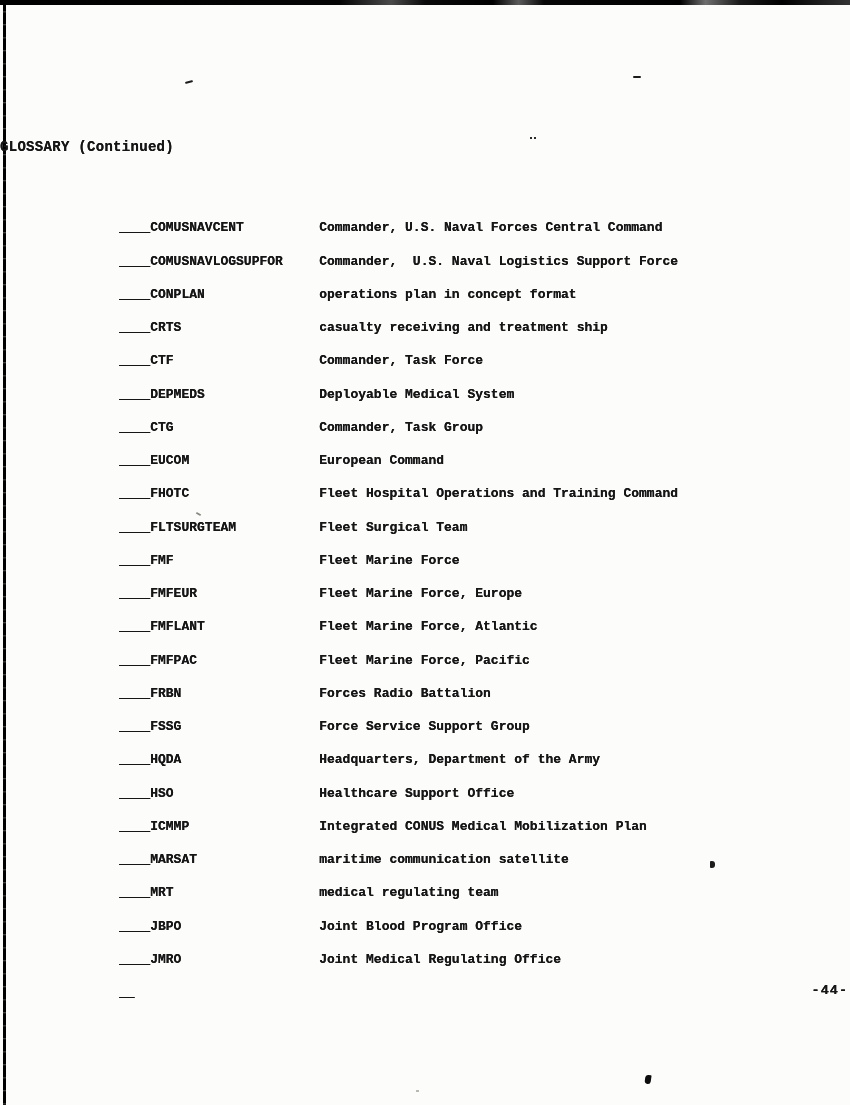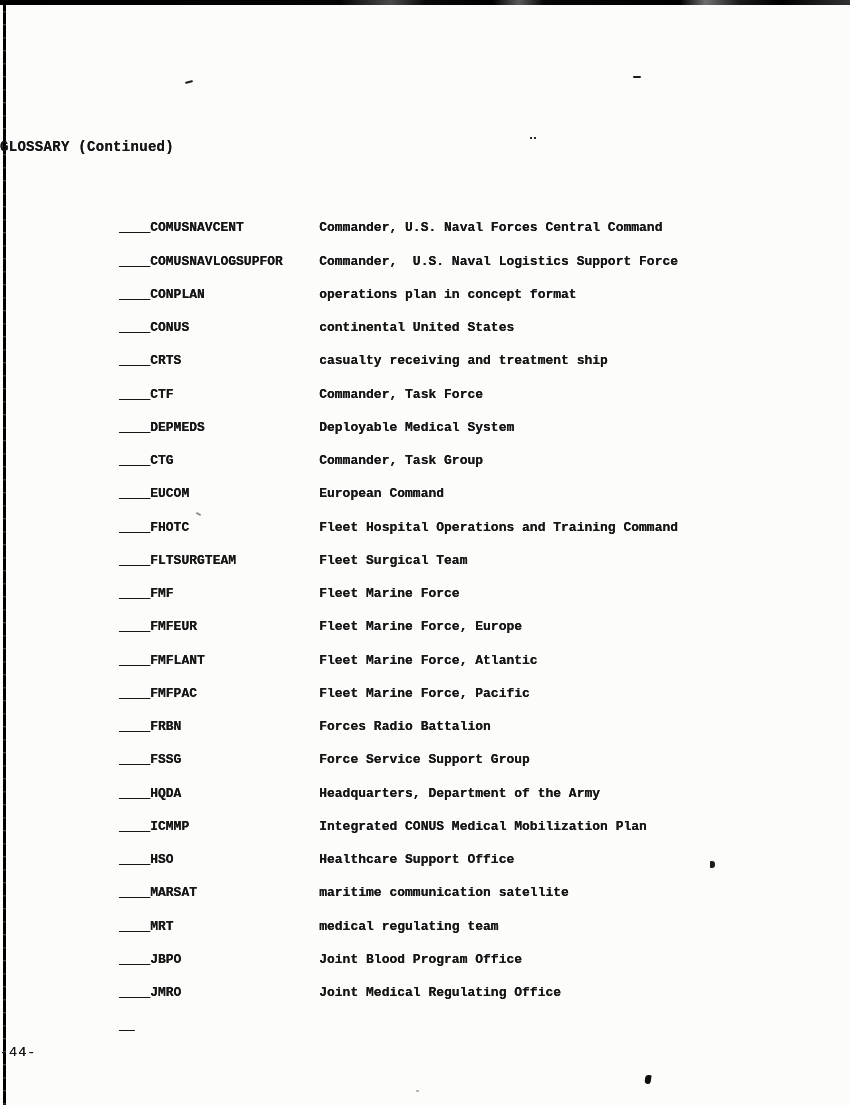--- a/index.html
+++ b/index.html
@@ -56,24 +56,24 @@
     font-weight: bold;
     white-space: pre;
     text-shadow: 0 0 0.4px var(--ink);
     text-decoration: underline;
   }
   .acronym { display: inline-block; width: 169px; }
   .definition { display: inline-block; }
 
   .page-number {
     position: absolute;
-    top: 1045px; left: 0; width: 848px;
-    text-align: left;
+    top: 983px; left: 0; width: 848px;
+    text-align: right;
     font-size: 13.5px;
-    font-weight: normal;
+    font-weight: bold;
     letter-spacing: 1px;
     text-shadow: 0 0 0.5px var(--ink);
   }
 
   
   .speck { position: absolute; background: #1c1c1c; }
   .speck-1 { left: 185px; top: 81px; width: 8px; height: 2px; border-radius: 2px; transform: rotate(-14deg); }
   .speck-2 { left: 633px; top: 76px; width: 8px; height: 2px; border-radius: 1px; }
   .speck-3 { left: 530px; top: 137px; width: 2px; height: 2px; box-shadow: 4px 0 0 #2a2a2a; background:#2a2a2a; }
   .speck-4 { left: 710px; top: 861px; width: 5px; height: 7px; border-radius: 1px 3px 3px 1px; }
@@ -102,23 +102,20 @@
   </div>
 
   <div class="glossary-row">
     <span class="acronym">COMUSNAVLOGSUPFOR</span><span class="definition">Commander,  U.S. Naval Logistics Support Force</span>
   </div>
 
   <div class="glossary-row">
     <span class="acronym">CONPLAN</span><span class="definition">operations plan in concept format</span>
   </div>
 
-  <div class="glossary-row">
-    <span class="acronym">CONUS</span><span class="definition">continental United States</span>
-  </div>
 
   <div class="glossary-row">
     <span class="acronym">CRTS</span><span class="definition">casualty receiving and treatment ship</span>
   </div>
 
   <div class="glossary-row">
     <span class="acronym">CTF</span><span class="definition">Commander, Task Force</span>
   </div>
 
   <div class="glossary-row">
@@ -163,25 +160,25 @@
 
   <div class="glossary-row">
     <span class="acronym">FSSG</span><span class="definition">Force Service Support Group</span>
   </div>
 
   <div class="glossary-row">
     <span class="acronym">HQDA</span><span class="definition">Headquarters, Department of the Army</span>
   </div>
 
   <div class="glossary-row">
+    <span class="acronym">HSO</span><span class="definition">Healthcare Support Office</span>
+  </div>
+
+  <div class="glossary-row">
     <span class="acronym">ICMMP</span><span class="definition">Integrated CONUS Medical Mobilization Plan</span>
-  </div>
-
-  <div class="glossary-row">
-    <span class="acronym">HSO</span><span class="definition">Healthcare Support Office</span>
   </div>
 
   <div class="glossary-row">
     <span class="acronym">MARSAT</span><span class="definition">maritime communication satellite</span>
   </div>
 
   <div class="glossary-row">
     <span class="acronym">MRT</span><span class="definition">medical regulating team</span>
   </div>
 

